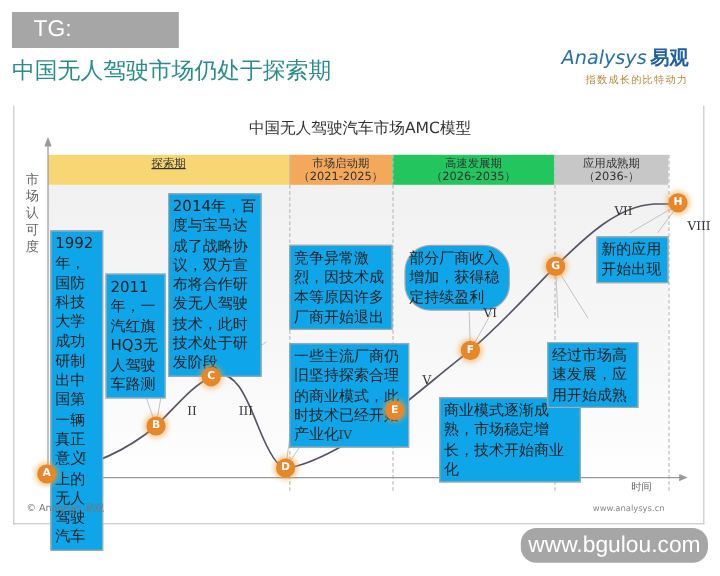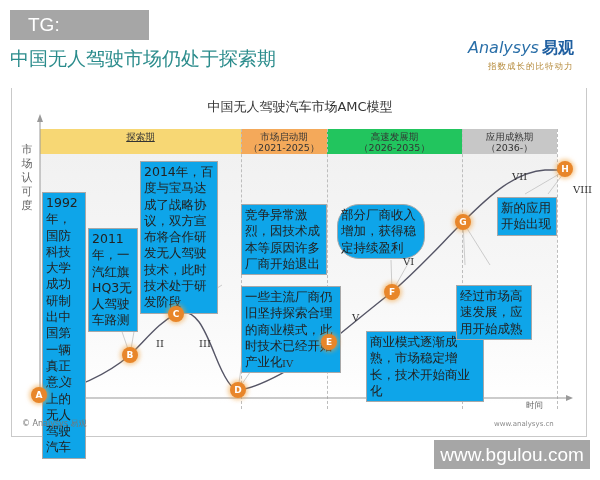--- a/index.html
+++ b/index.html
@@ -14,21 +14,21 @@
   .ylabel { position:absolute; left:20px; top:143px; width:14px; font-size:11px; color:#666; line-height:14px; text-align:center; }
   .phase { position:absolute; top:129px; height:25px; text-align:center; font-size:9.5px; line-height:11px; padding-top:2px; color:#333; }
   .plot-bg { position:absolute; left:40px; top:154px; width:517px; height:250px; background:linear-gradient(180deg,#f1f1f1 0%, #f8f8f8 60%, #fff 100%); }
   .vdash { position:absolute; top:129px; height:280px; border-left:1px dashed #bdbdbd; }
   .note { position:absolute; background:#0ea5e9; border:1px solid #a8a8a8; font-size:12.5px; line-height:16.3px; color:#222; padding:2px 3px; }
   .node { position:absolute; width:16px; height:16px; border-radius:50%; background:#e8862a; box-shadow:0 0 4px 2px rgba(240,160,60,0.55); color:#fff; font-size:9px; text-align:center; line-height:16px; font-weight:bold; }
   .roman { position:absolute; font-family:"DejaVu Serif", serif; font-size:10px; color:#333; }
   .copy { position:absolute; left:22px; top:418px; font-size:8px; color:#777; }
   .xlabel { position:absolute; left:526px; top:400px; font-size:8.5px; color:#666; }
   .wm { position:absolute; left:494px; top:420px; font-size:7px; color:#888; }
-  .bgulou { position:absolute; left:434px; top:440px; width:156px; height:29px; background:#a6a6a6; color:#fff; font-family:"Liberation Sans", sans-serif; font-size:19px; line-height:29px; text-align:center; }
+  .bgulou { position:absolute; left:434px; top:440px; width:156px; height:29px; background:#a6a6a6; color:#fff; font-family:"Liberation Sans", sans-serif; font-size:19px; line-height:29px; text-align:center;border-radius:13px; }
 </style>
 </head>
 <body>
 
 <div class="tg">TG: MYYJJPP</div>
 <div class="headline">中国无人驾驶市场仍处于探索期</div>
 <div class="brand"><span>Analysys</span><b>易观</b></div>
 <div class="slogan">指数成长的比特动力</div>
 
 <div class="panel"></div>

